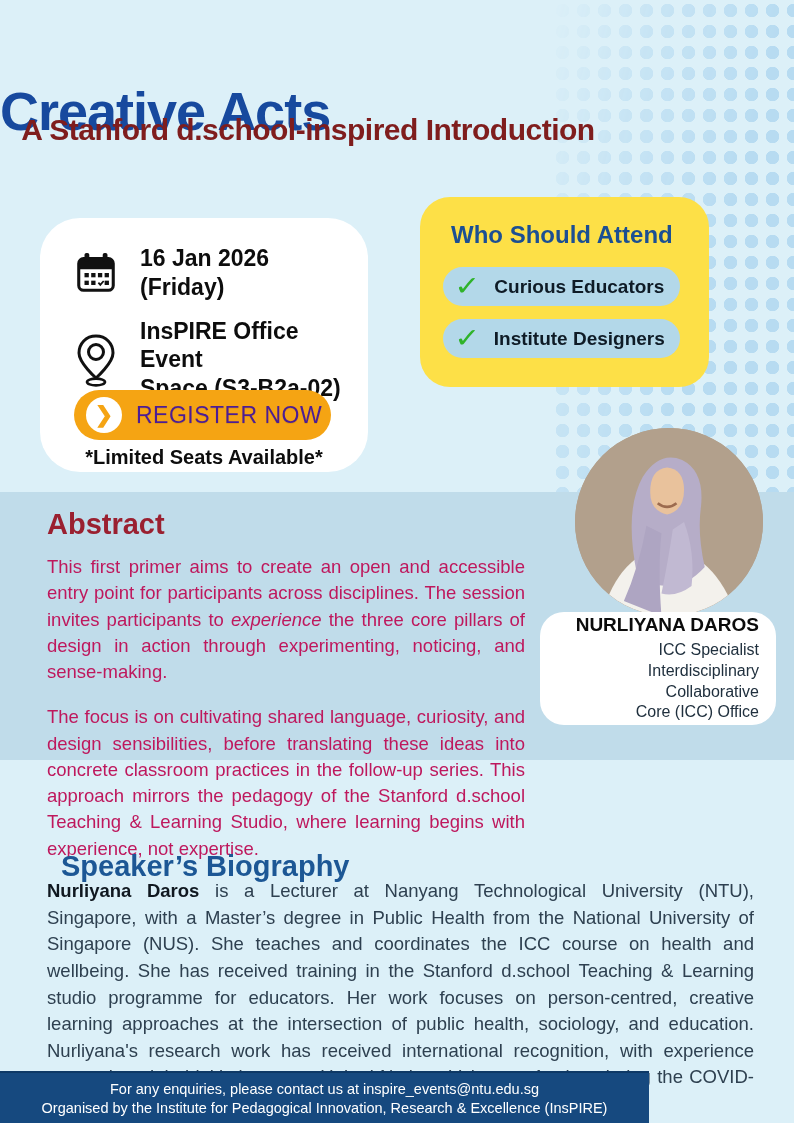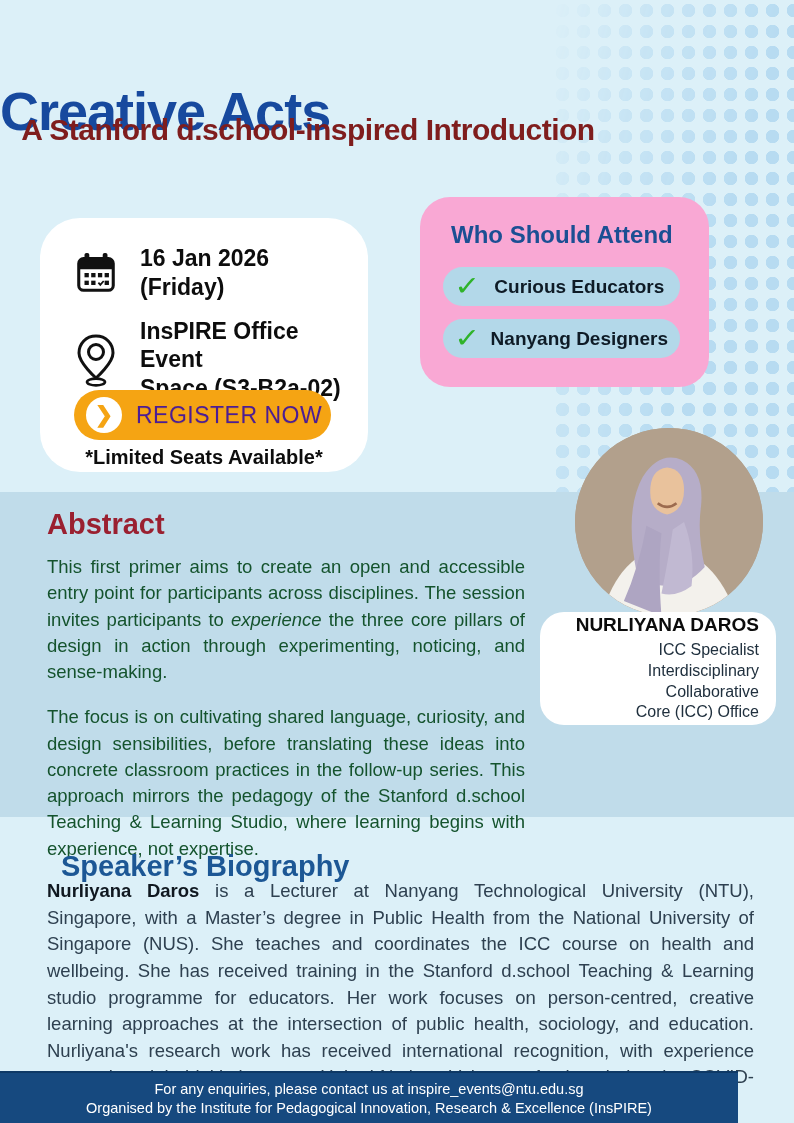--- a/index.html
+++ b/index.html
@@ -51,49 +51,49 @@
     color:#4c1d95;font-size:23px;font-weight:normal;letter-spacing:.5px;
     text-shadow:0 1px 0 rgba(0,0,0,.08);
   }
   .seats-note{
     position:absolute;left:40px;top:446px;width:328px;text-align:center;
     font-size:20px;font-weight:bold;color:#0d0d0d;
   }
   
   .attend-card{
     position:absolute;left:420px;top:197px;width:289px;height:190px;
-    background:#f9a8d4;border-radius:30px;box-sizing:border-box;padding:24px 0 0 23px;
+    background:#fde047;border-radius:30px;box-sizing:border-box;padding:24px 0 0 23px;
   }
   .attend-heading{font-size:24px;font-weight:bold;color:#1b4f93;margin:0 0 18px 8px;}
   .attend-pill{
     width:237px;height:39px;border-radius:20px;background:#b3d8e9;
     display:flex;align-items:center;margin-bottom:13px;
   }
   .attend-check{
     color:#2fb32a;font-size:27px;font-weight:bold;margin-left:13px;line-height:1;
     transform:scaleX(1.15);
   }
   .attend-label{flex:1;text-align:center;font-size:19px;font-weight:bold;color:#0e1b26;}
   
   .photo{
     position:absolute;left:575px;top:428px;width:188px;height:188px;border-radius:50%;
     overflow:hidden;background:#b2a08c;
   }
   .photo svg{display:block;width:100%;height:100%;}
   
   .abstract-band{
-    position:absolute;left:0;top:492px;width:794px;height:325px;background:#c0dcea;
+    position:absolute;left:0;top:492px;width:794px;height:268px;background:#c0dcea;
   }
   .abstract-heading{
     position:absolute;left:47px;top:16px;margin:0;
     font-size:29px;font-weight:bold;color:#9a2030;
   }
   .abstract-body{
     position:absolute;left:47px;top:62px;width:478px;
-    font-size:18.5px;line-height:1.42;color:#14532d;text-align:justify;
+    font-size:18.5px;line-height:1.42;color:#be185d;text-align:justify;
   }
   .abstract-body p{margin:0 0 19px 0;}
   
   .speaker-card{
     position:absolute;left:540px;top:612px;width:236px;height:113px;
     background:#fff;border-radius:24px;box-sizing:border-box;
     display:flex;flex-direction:column;justify-content:center;
     text-align:right;padding-right:17px;
   }
   .speaker-name{font-size:19px;font-weight:bold;color:#0b0b0b;margin-bottom:4px;}
@@ -103,21 +103,21 @@
     position:absolute;left:47px;top:836px;margin:14px;
     font-size:29px;font-weight:bold;color:#1c5795;
   }
   .bio-body{
     position:absolute;left:47px;top:878px;width:707px;
     font-size:18.5px;line-height:1.44;color:#2e4050;text-align:justify;
   }
   .bio-lead{font-weight:bold;color:#101820;}
   
   .footer{
-    position:absolute;left:0;top:1071px;width:738px;height:52px;
+    position:absolute;left:0;top:1071px;width:649px;height:52px;
     background:#16497f;border-top:2px solid #0e3966;box-sizing:border-box;
     display:flex;flex-direction:column;align-items:center;justify-content:center;gap:3px;
     color:#fff;font-size:14.5px;
   }
   .italic{font-style:italic;}
 </style>
 </head>
 <body>
 
 <div class="poster">
@@ -174,21 +174,21 @@
   <div class="seats-note">*Limited Seats Available*</div>
 
   <div class="attend-card">
     <h2 class="attend-heading">Who Should Attend</h2>
     <div class="attend-pill">
       <span class="attend-check">✓</span>
       <span class="attend-label">Curious Educators</span>
     </div>
     <div class="attend-pill">
       <span class="attend-check">✓</span>
-      <span class="attend-label">Nanyang Designers</span>
+      <span class="attend-label">Institute Designers</span>
     </div>
   </div>
 
   <div class="abstract-band">
     <h2 class="abstract-heading">Abstract</h2>
     <div class="abstract-body">
       <p><span>This first primer aims to create an open and accessible entry point for participants across disciplines. The session invites participants to </span><span class="italic">experience</span><span> the three core pillars of design in action through experimenting, noticing, and sense-making.</span></p>
       <p>The focus is on cultivating shared language, curiosity, and design sensibilities, before translating these ideas into concrete classroom practices in the follow-up series. This approach mirrors the pedagogy of the Stanford d.school Teaching &amp; Learning Studio, where learning begins with experience, not expertise.</p>
     </div>
   </div>

